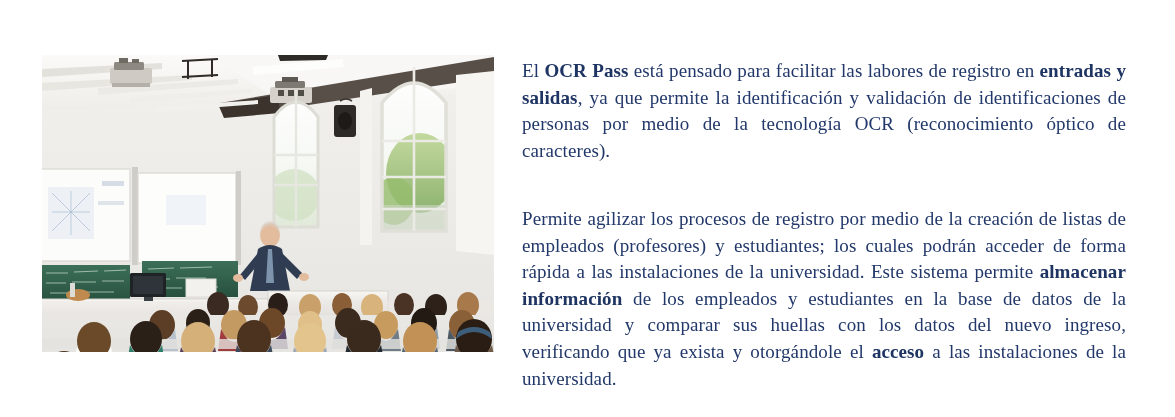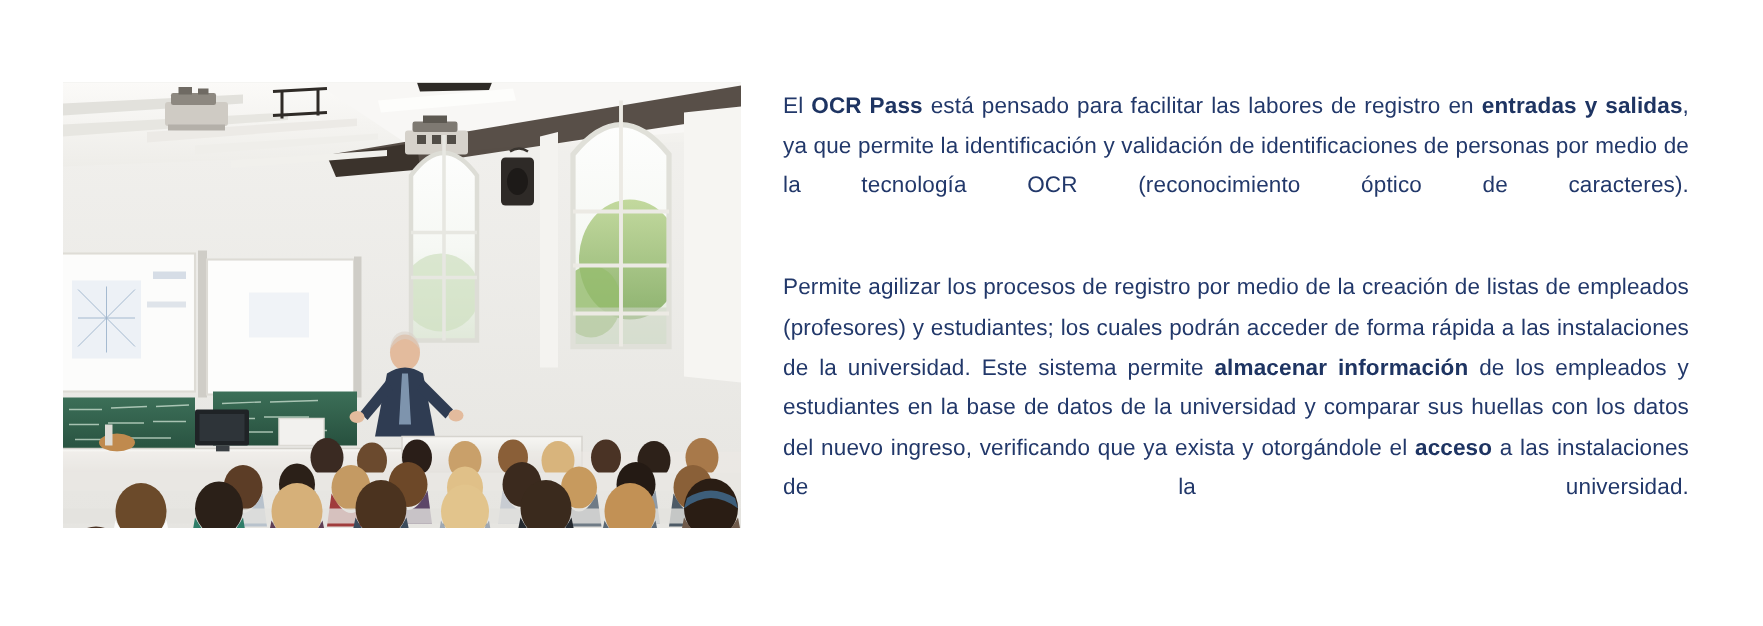--- a/index.html
+++ b/index.html
@@ -42,26 +42,27 @@
   
   .text-col {
     position: absolute;
     left: 522px;
     top: 58px;
     width: 604px;
   }
   .para {
     margin: 0 0 0;
     color: #22386a;
-    font-size: 15px;
+    font-size: 19px;
     line-height: 26.6px;
     text-align: justify;
     text-justify: inter-word;
     letter-spacing: .1px;
     font-weight: 400;
+    font-family: Liberation Serif, serif;
   }
   .para + .para { margin-top: 15px; }
   .para b, .para strong { font-weight: 700; color: #1e3462; }
 
   
   .para::after {
     content: "";
     display: inline-block;
     width: 100%;
   }

